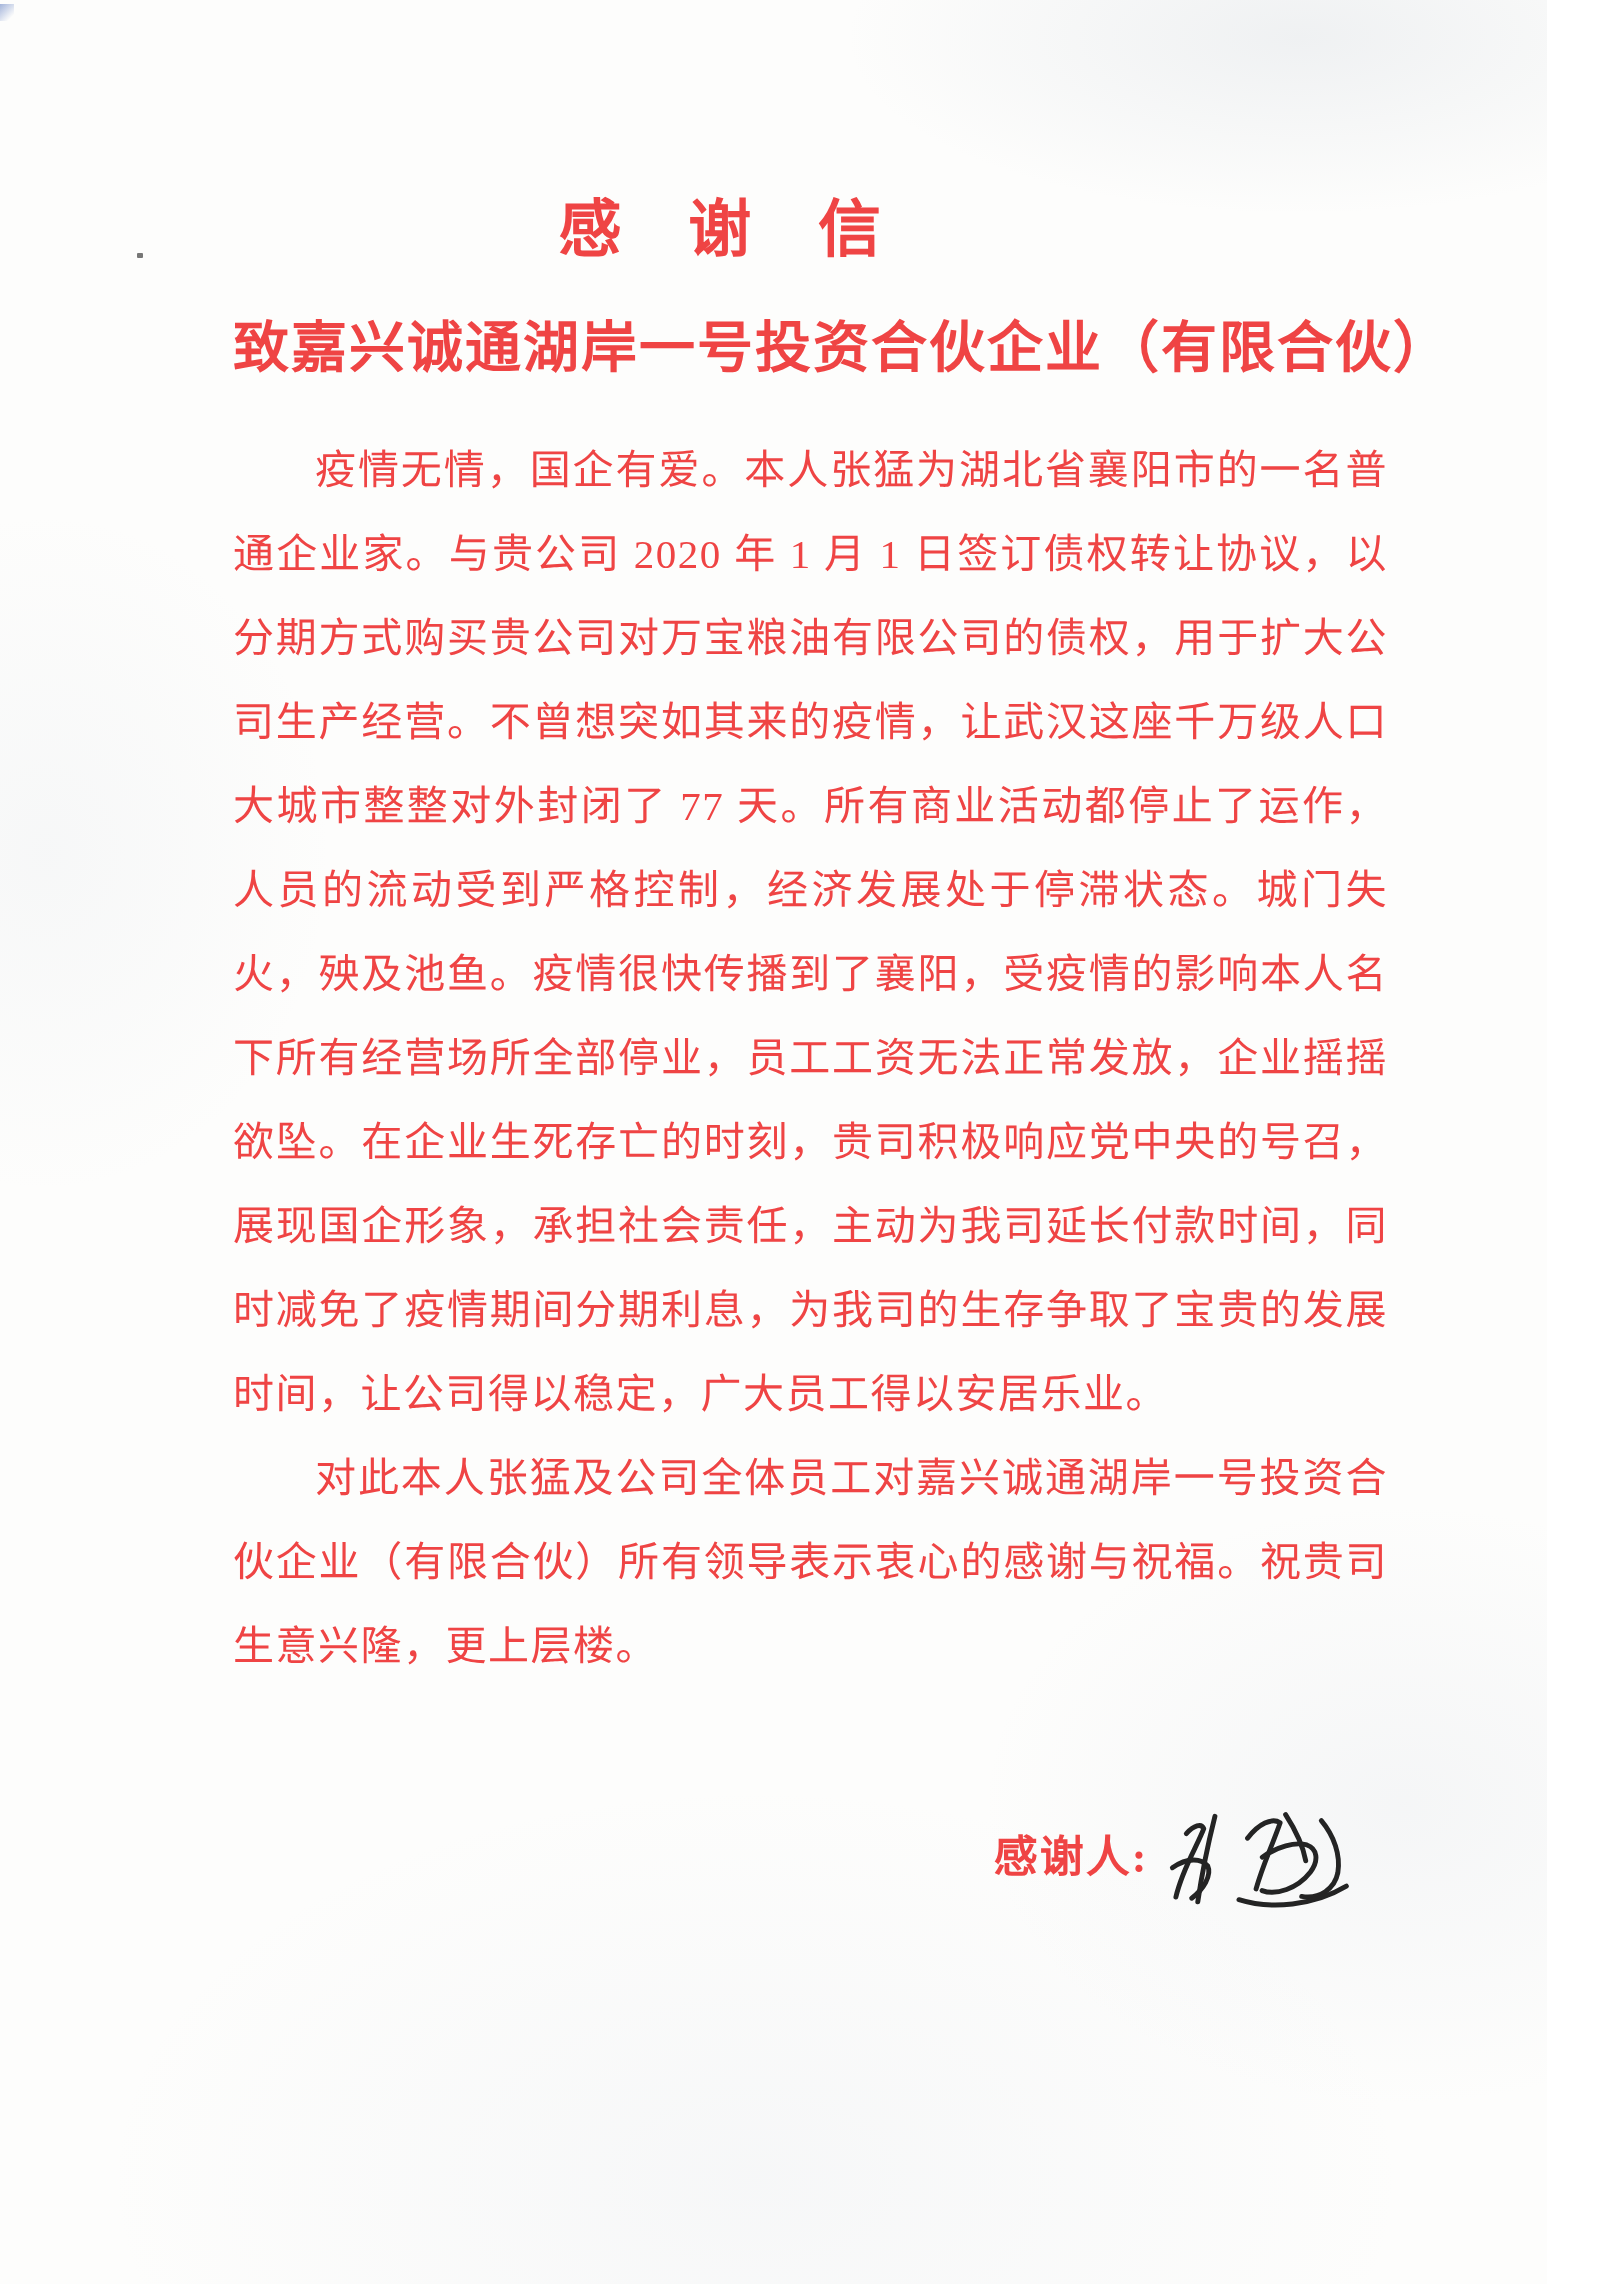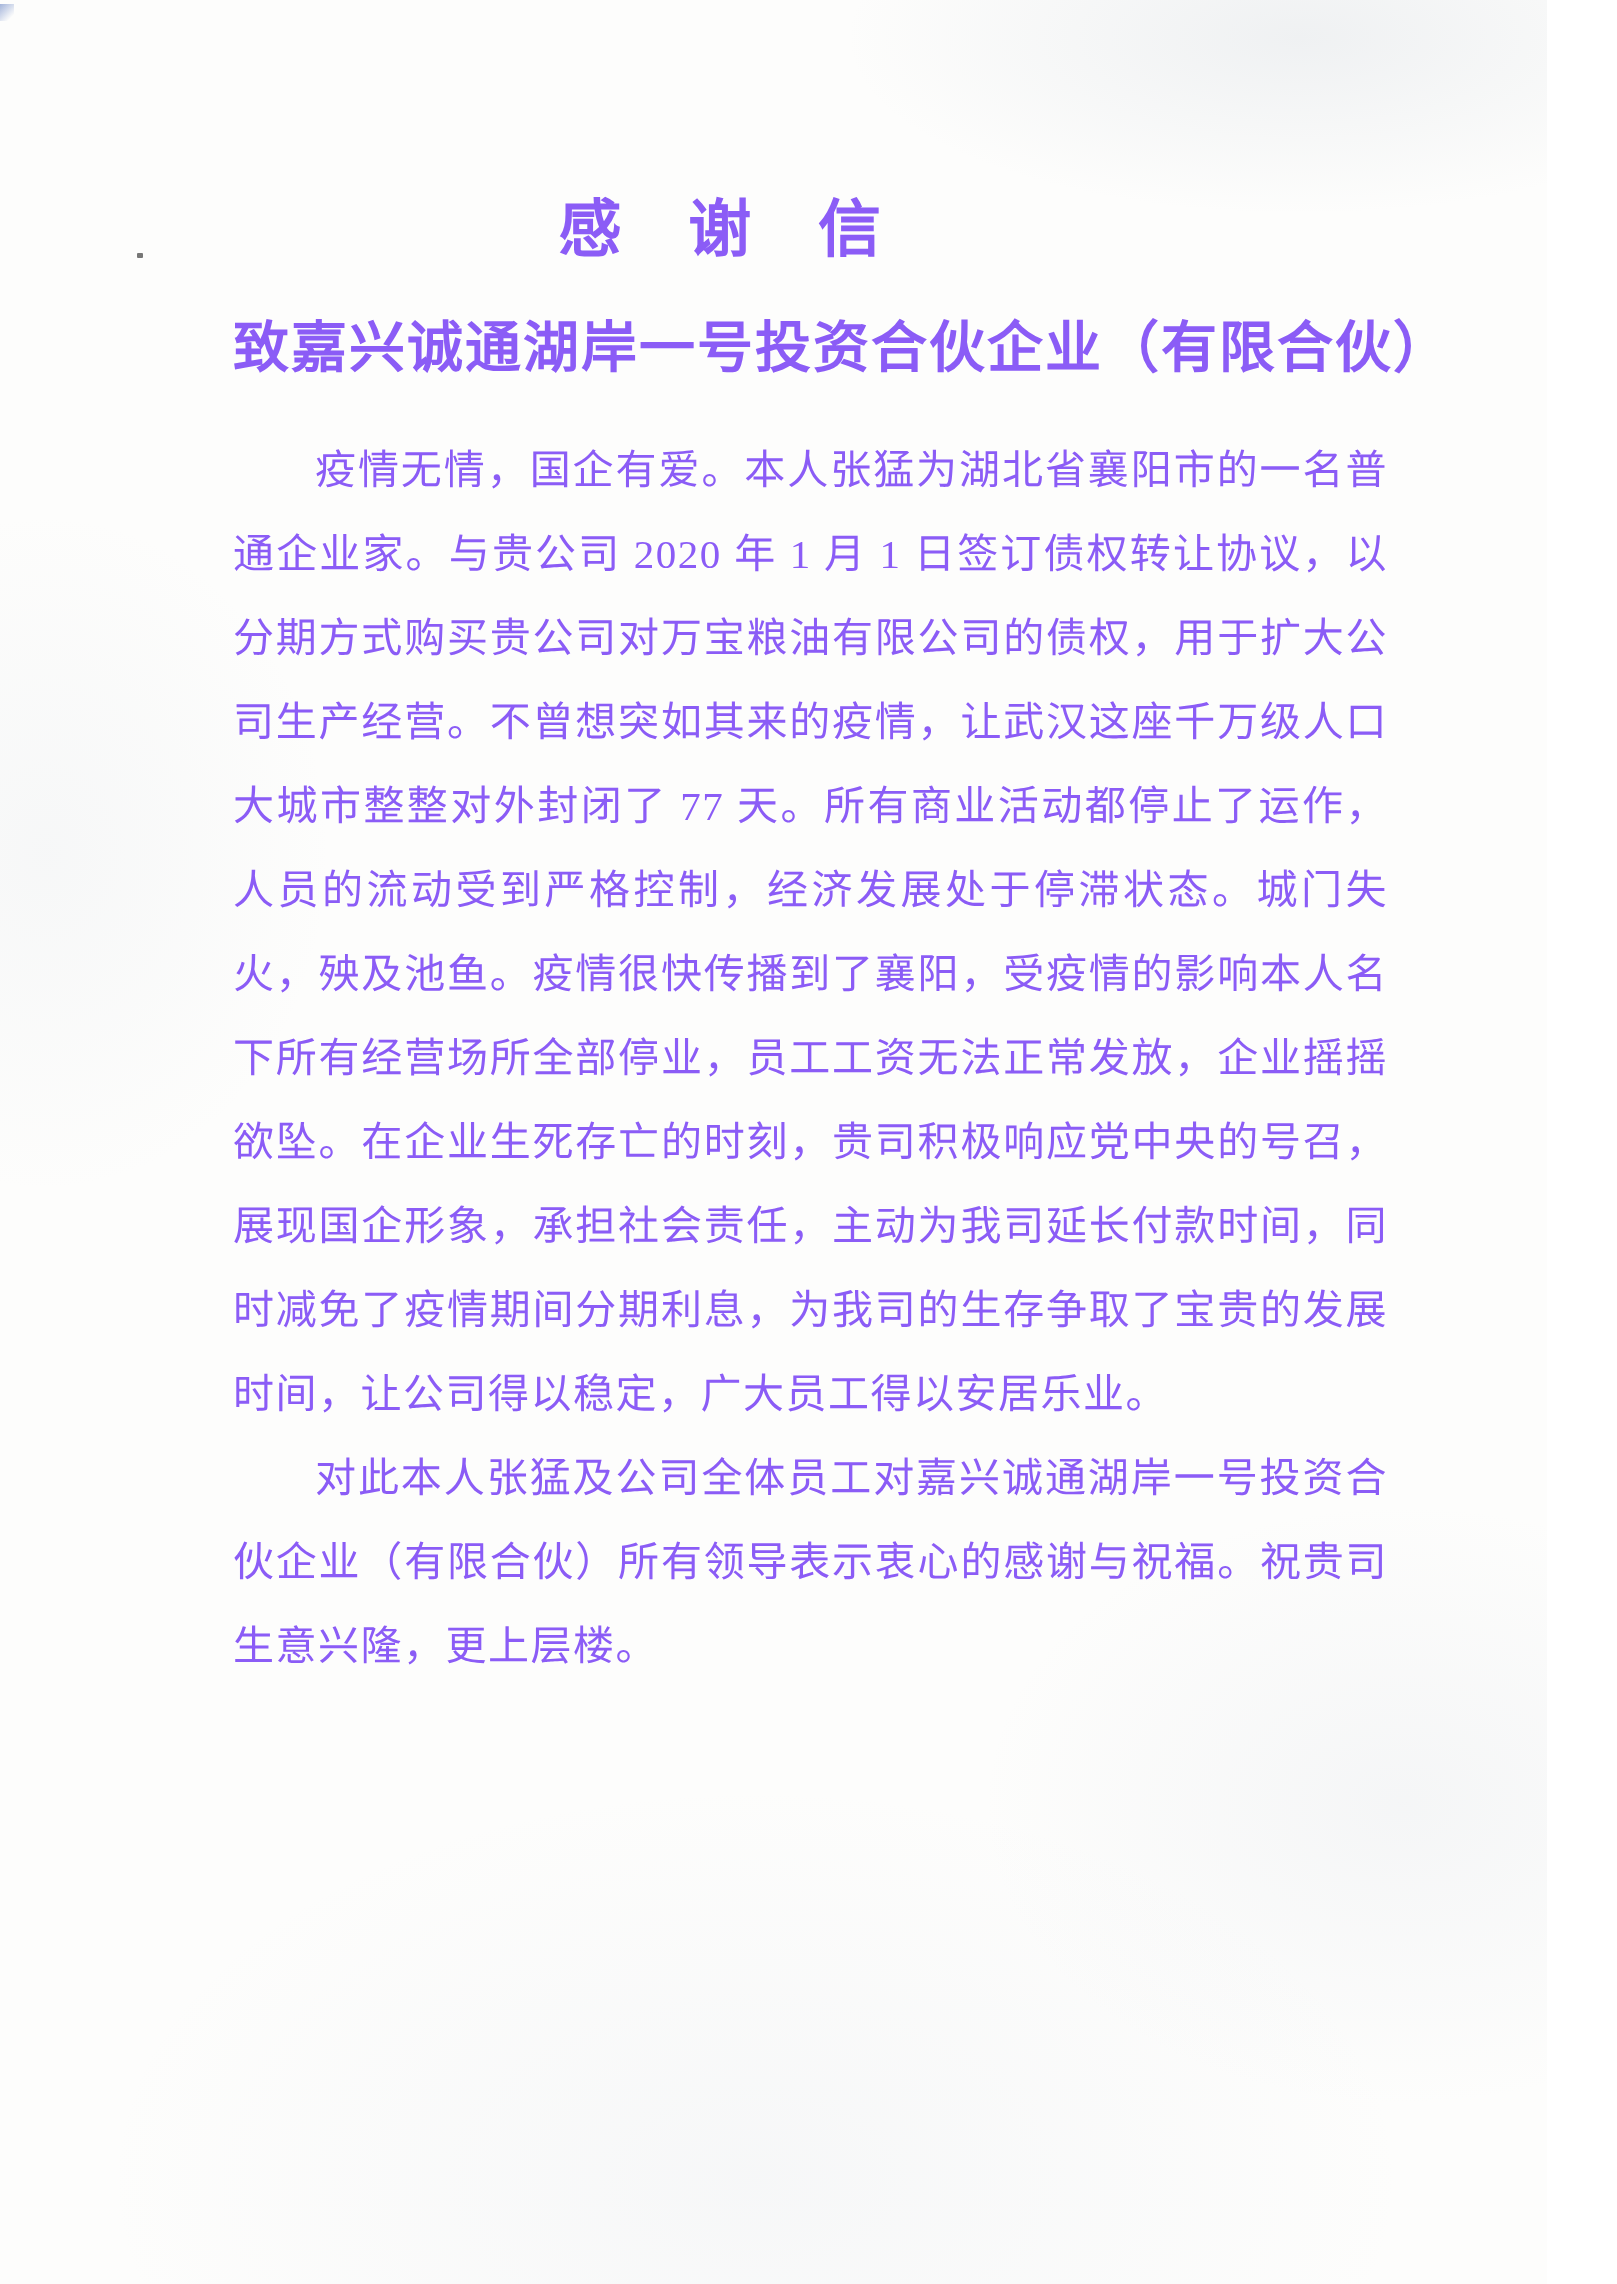--- a/index.html
+++ b/index.html
@@ -7,21 +7,21 @@
     padding: 0;
     background: #ffffff;
   }
   .paper {
     position: relative;
     width: 1547px;
     height: 2285px;
     background: #fdfdfc;
     overflow: hidden;
     font-family: "Liberation Serif", "DejaVu Serif", serif;
-    color: #8b5cf6;
+    color: #ef4444;
   }
   
   .scan-blob {
     position: absolute;
     pointer-events: none;
   }
   .blob-top-right {
     top: -39px; right: -59px; width: 765px; height: 255px;
     background: radial-gradient(ellipse at 60% 30%, rgba(176,186,198,0.18), rgba(176,186,198,0) 70%);
   }
@@ -121,17 +121,35 @@
   <div class="content">
 
     <h1 class="doc-title">感 谢 信</h1>
 
     <div class="salutation">致嘉兴诚通湖岸一号投资合伙企业（有限合伙）</div>
 
     <p class="body-paragraph first">疫情无情，国企有爱。本人张猛为湖北省襄阳市的一名普通企业家。与贵公司 2020 年 1 月 1 日签订债权转让协议，以分期方式购买贵公司对万宝粮油有限公司的债权，用于扩大公司生产经营。不曾想突如其来的疫情，让武汉这座千万级人口大城市整整对外封闭了 77 天。所有商业活动都停止了运作，人员的流动受到严格控制，经济发展处于停滞状态。城门失火，殃及池鱼。疫情很快传播到了襄阳，受疫情的影响本人名下所有经营场所全部停业，员工工资无法正常发放，企业摇摇欲坠。在企业生死存亡的时刻，贵司积极响应党中央的号召，展现国企形象，承担社会责任，主动为我司延长付款时间，同时减免了疫情期间分期利息，为我司的生存争取了宝贵的发展时间，让公司得以稳定，广大员工得以安居乐业。</p>
 
     <p class="body-paragraph">对此本人张猛及公司全体员工对嘉兴诚通湖岸一号投资合伙企业（有限合伙）所有领导表示衷心的感谢与祝福。祝贵司生意兴隆，更上层楼。</p>
 
+    <div class="signature-row">
+      <span class="signature-label">感谢人:</span>
+      <svg class="signature-svg" width="216" height="118" viewBox="0 0 220 120" aria-hidden="true">
+        <g fill="none" stroke="#242424" stroke-width="5" stroke-linecap="round" stroke-linejoin="round">
+
+          <path d="M30,30 C38,22 46,20 48,26 C40,44 24,66 16,94"></path>
+          <path d="M14,64 C30,54 44,56 50,64 C54,74 44,88 32,96"></path>
+          <path d="M60,14 C52,40 44,70 38,100"></path>
+
+          <path d="M92,38 C104,24 118,18 126,24 C118,44 106,66 98,90"></path>
+          <path d="M106,58 C122,48 140,44 152,48 C162,52 164,64 154,76 C140,92 118,98 104,92"></path>
+          <path d="M132,16 C140,30 148,48 150,64"></path>
+          <path d="M168,24 C180,40 186,60 182,78 C178,94 162,104 144,100"></path>
+
+          <path d="M80,100 C112,112 156,110 190,92"></path>
+        </g>
+      </svg>
+    </div>
 
 
   </div>
 </div>
 
 
 </body></html>

